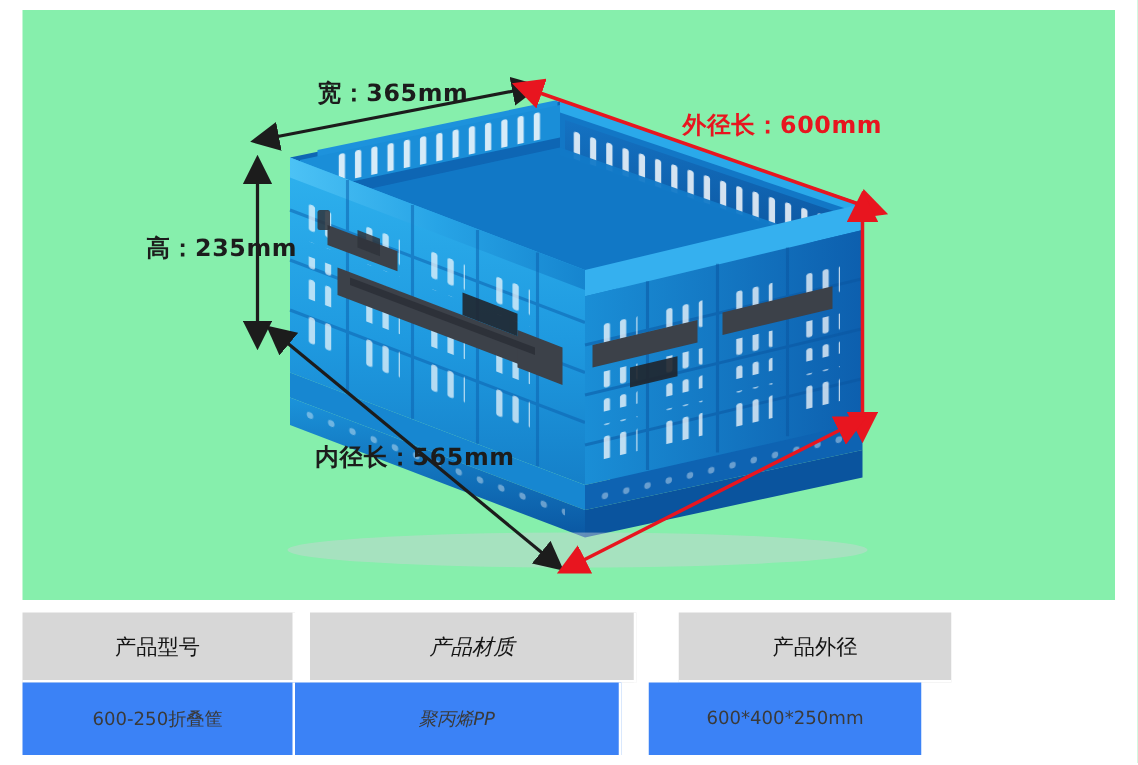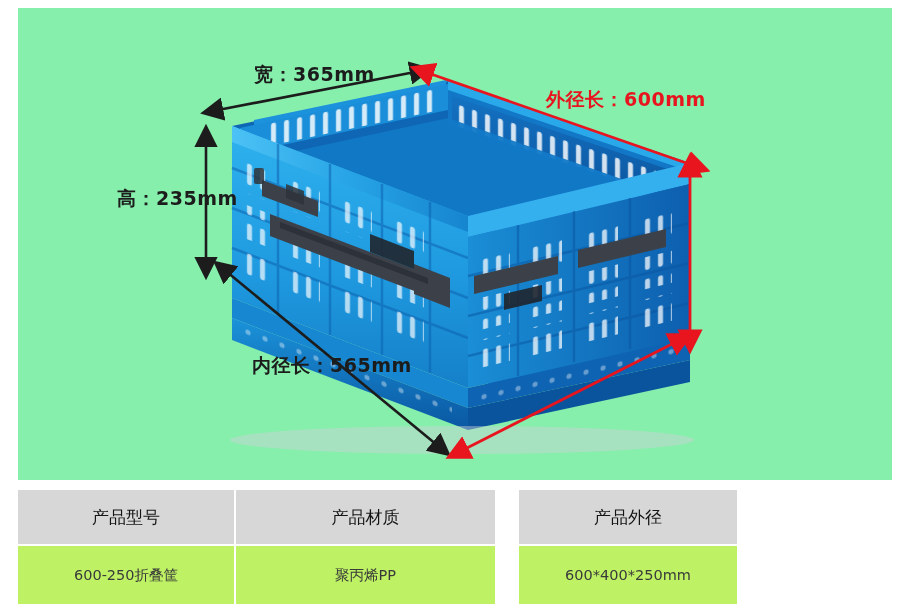--- a/index.html
+++ b/index.html
@@ -69,46 +69,46 @@
     height: 114px;
     display: flex;
     flex-direction: column;
     background: #ffffff;
   }
   .trow {
     display: flex;
     width: 100%;
     box-sizing: border-box;
   }
-  .trow.head { height: 56px; }
+  .trow.head { height: 56px; gap: 12px; }
   .trow.body { height: 58px; }
   .tcell {
     box-sizing: border-box;
     display: flex;
     align-items: center;
     justify-content: center;
     text-align: center;
     border-right: 2px solid #ffffff;
     overflow: hidden;
   }
   .tcell:last-child { border-right: none; }
   .trow.head .tcell {
     background: #d7d7d7;
     color: #141414;
     font-size: 17px;
     font-weight: normal;
     border-bottom: 2px solid #ffffff;
   }
   .trow.body .tcell {
-    background: #bef264;
+    background: #3b82f6;
     color: #3a3a3a;
     font-size: 14.5px;
   }
   .col-0 { width: 218px; }
-  .col-1 { width: 261px; }
+  .col-1 { width: 261px; font-style: italic; }
   .col-2 { width: 202px; }
   .col-3 { width: 218px; margin-left: 22px; }
 </style>
 </head>
 <body>
 
 <div id="page">
 
   <div id="illustration">
 

